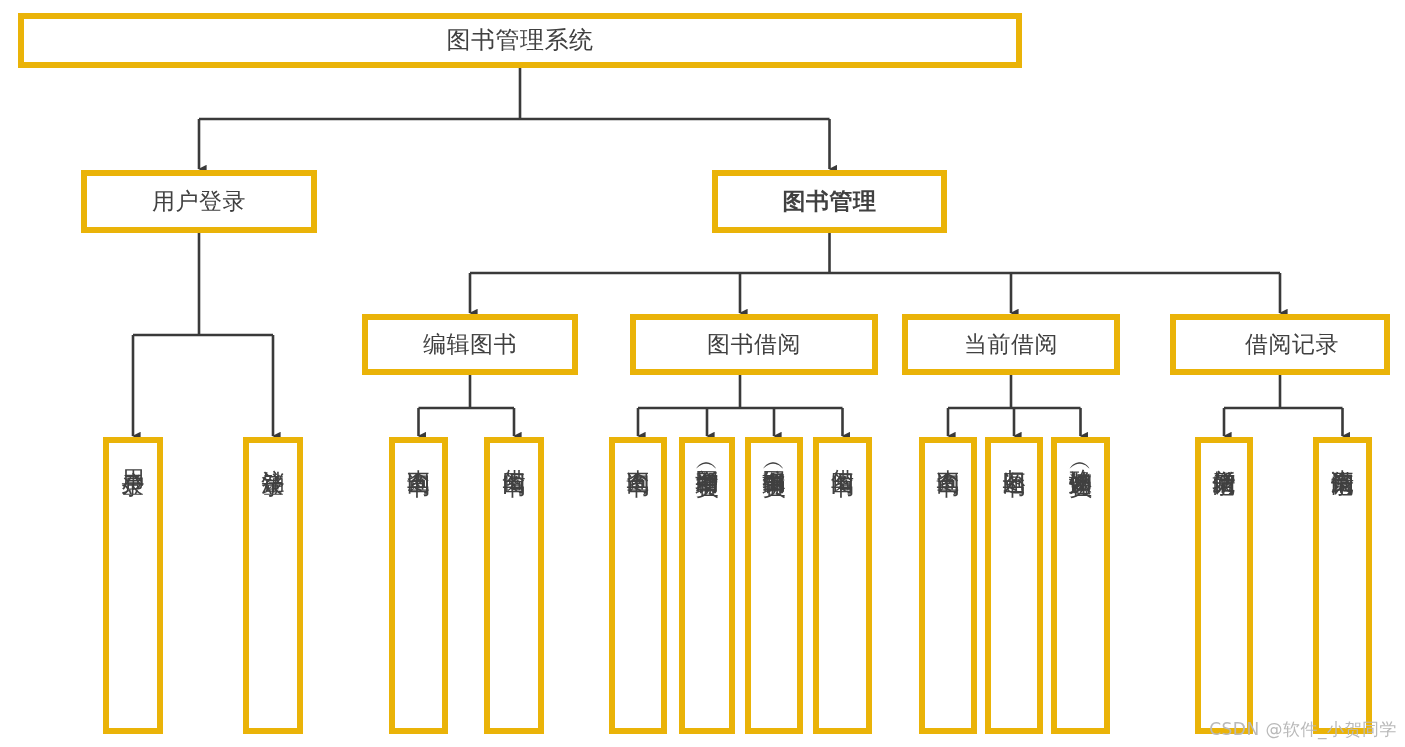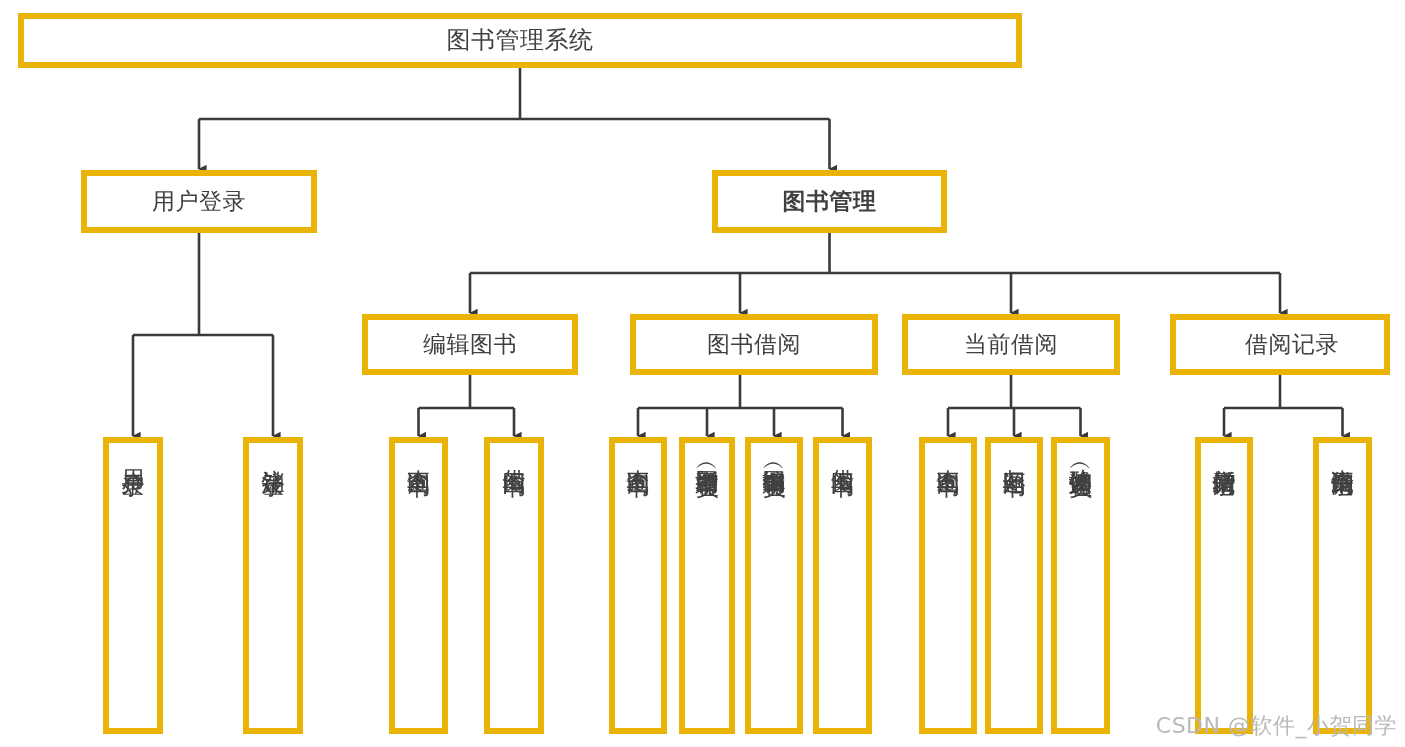--- a/index.html
+++ b/index.html
@@ -65,21 +65,21 @@
     letter-spacing: 2px;
     white-space: nowrap;
   }
   .node.vert.tall-text .node-label {
     letter-spacing: 1px;
   }
   #watermark {
     position: absolute;
     right: 8px;
     bottom: 6px;
-    font-size: 22px;
+    font-size: 17px;
     color: #b9b9b9;
     letter-spacing: 0.5px;
     z-index: 5;
     white-space: nowrap;
     font-family: "DejaVu Sans", "Liberation Sans", sans-serif;
   }
 </style>
 </head>
 <body>
 

